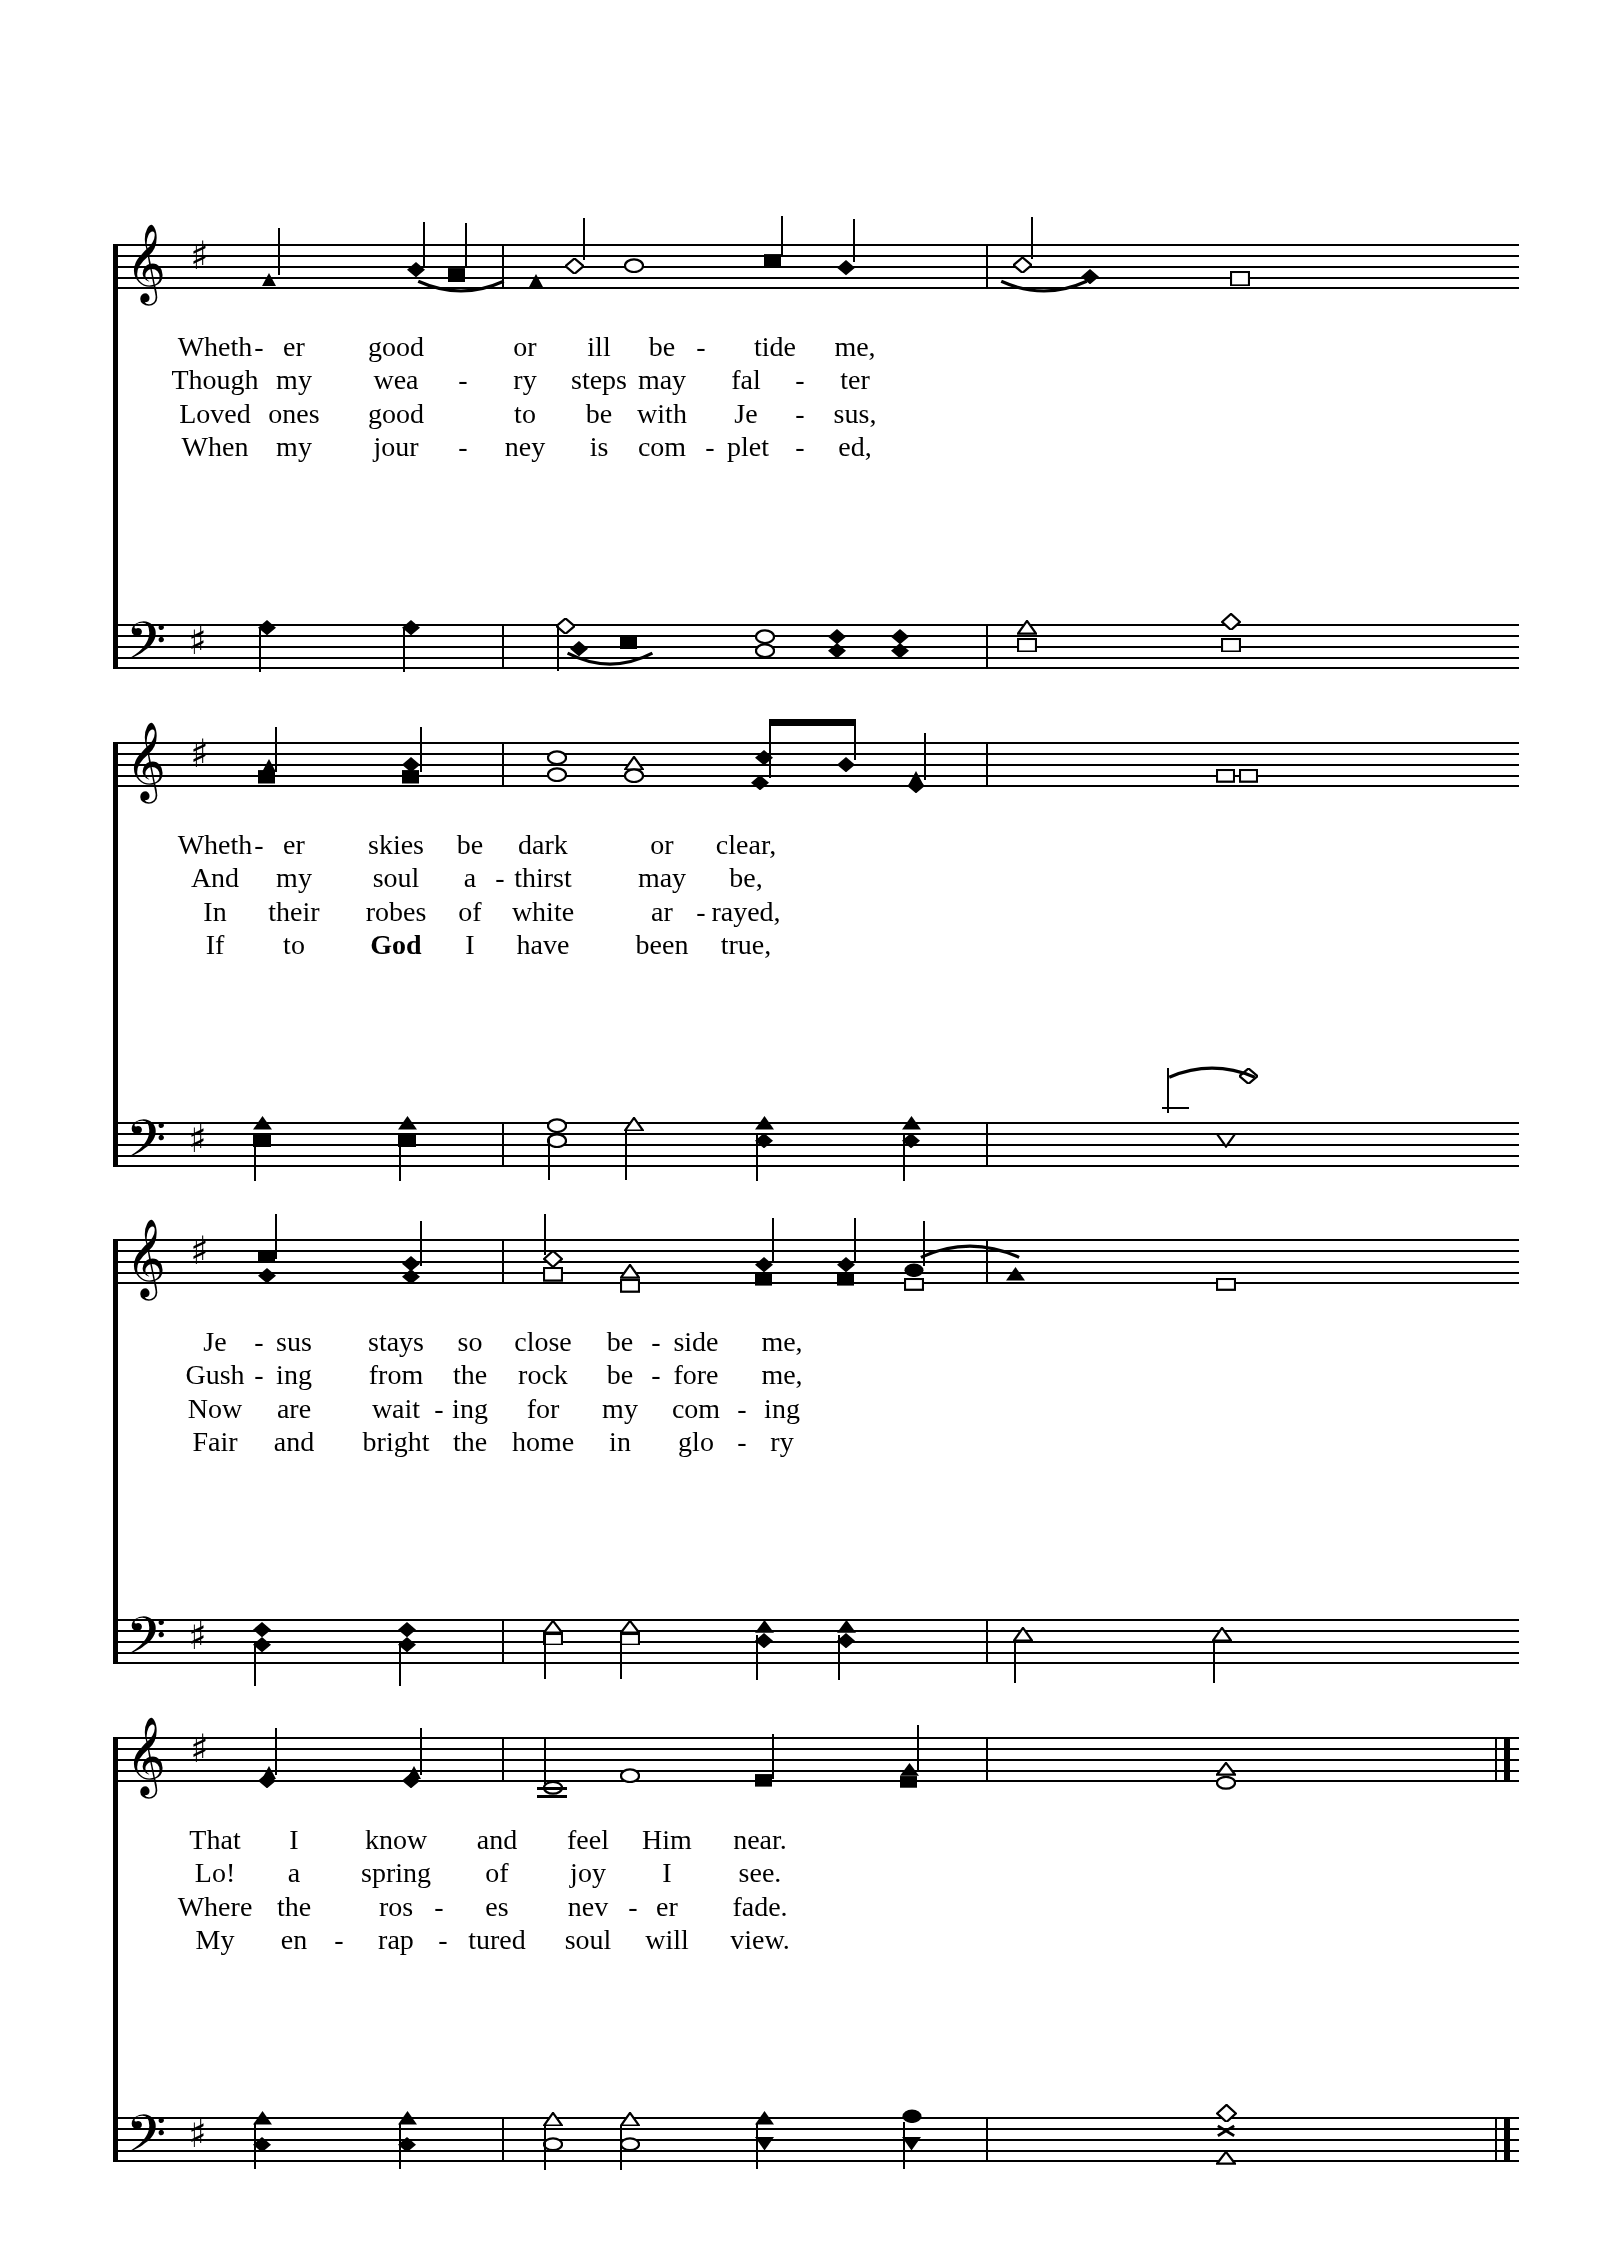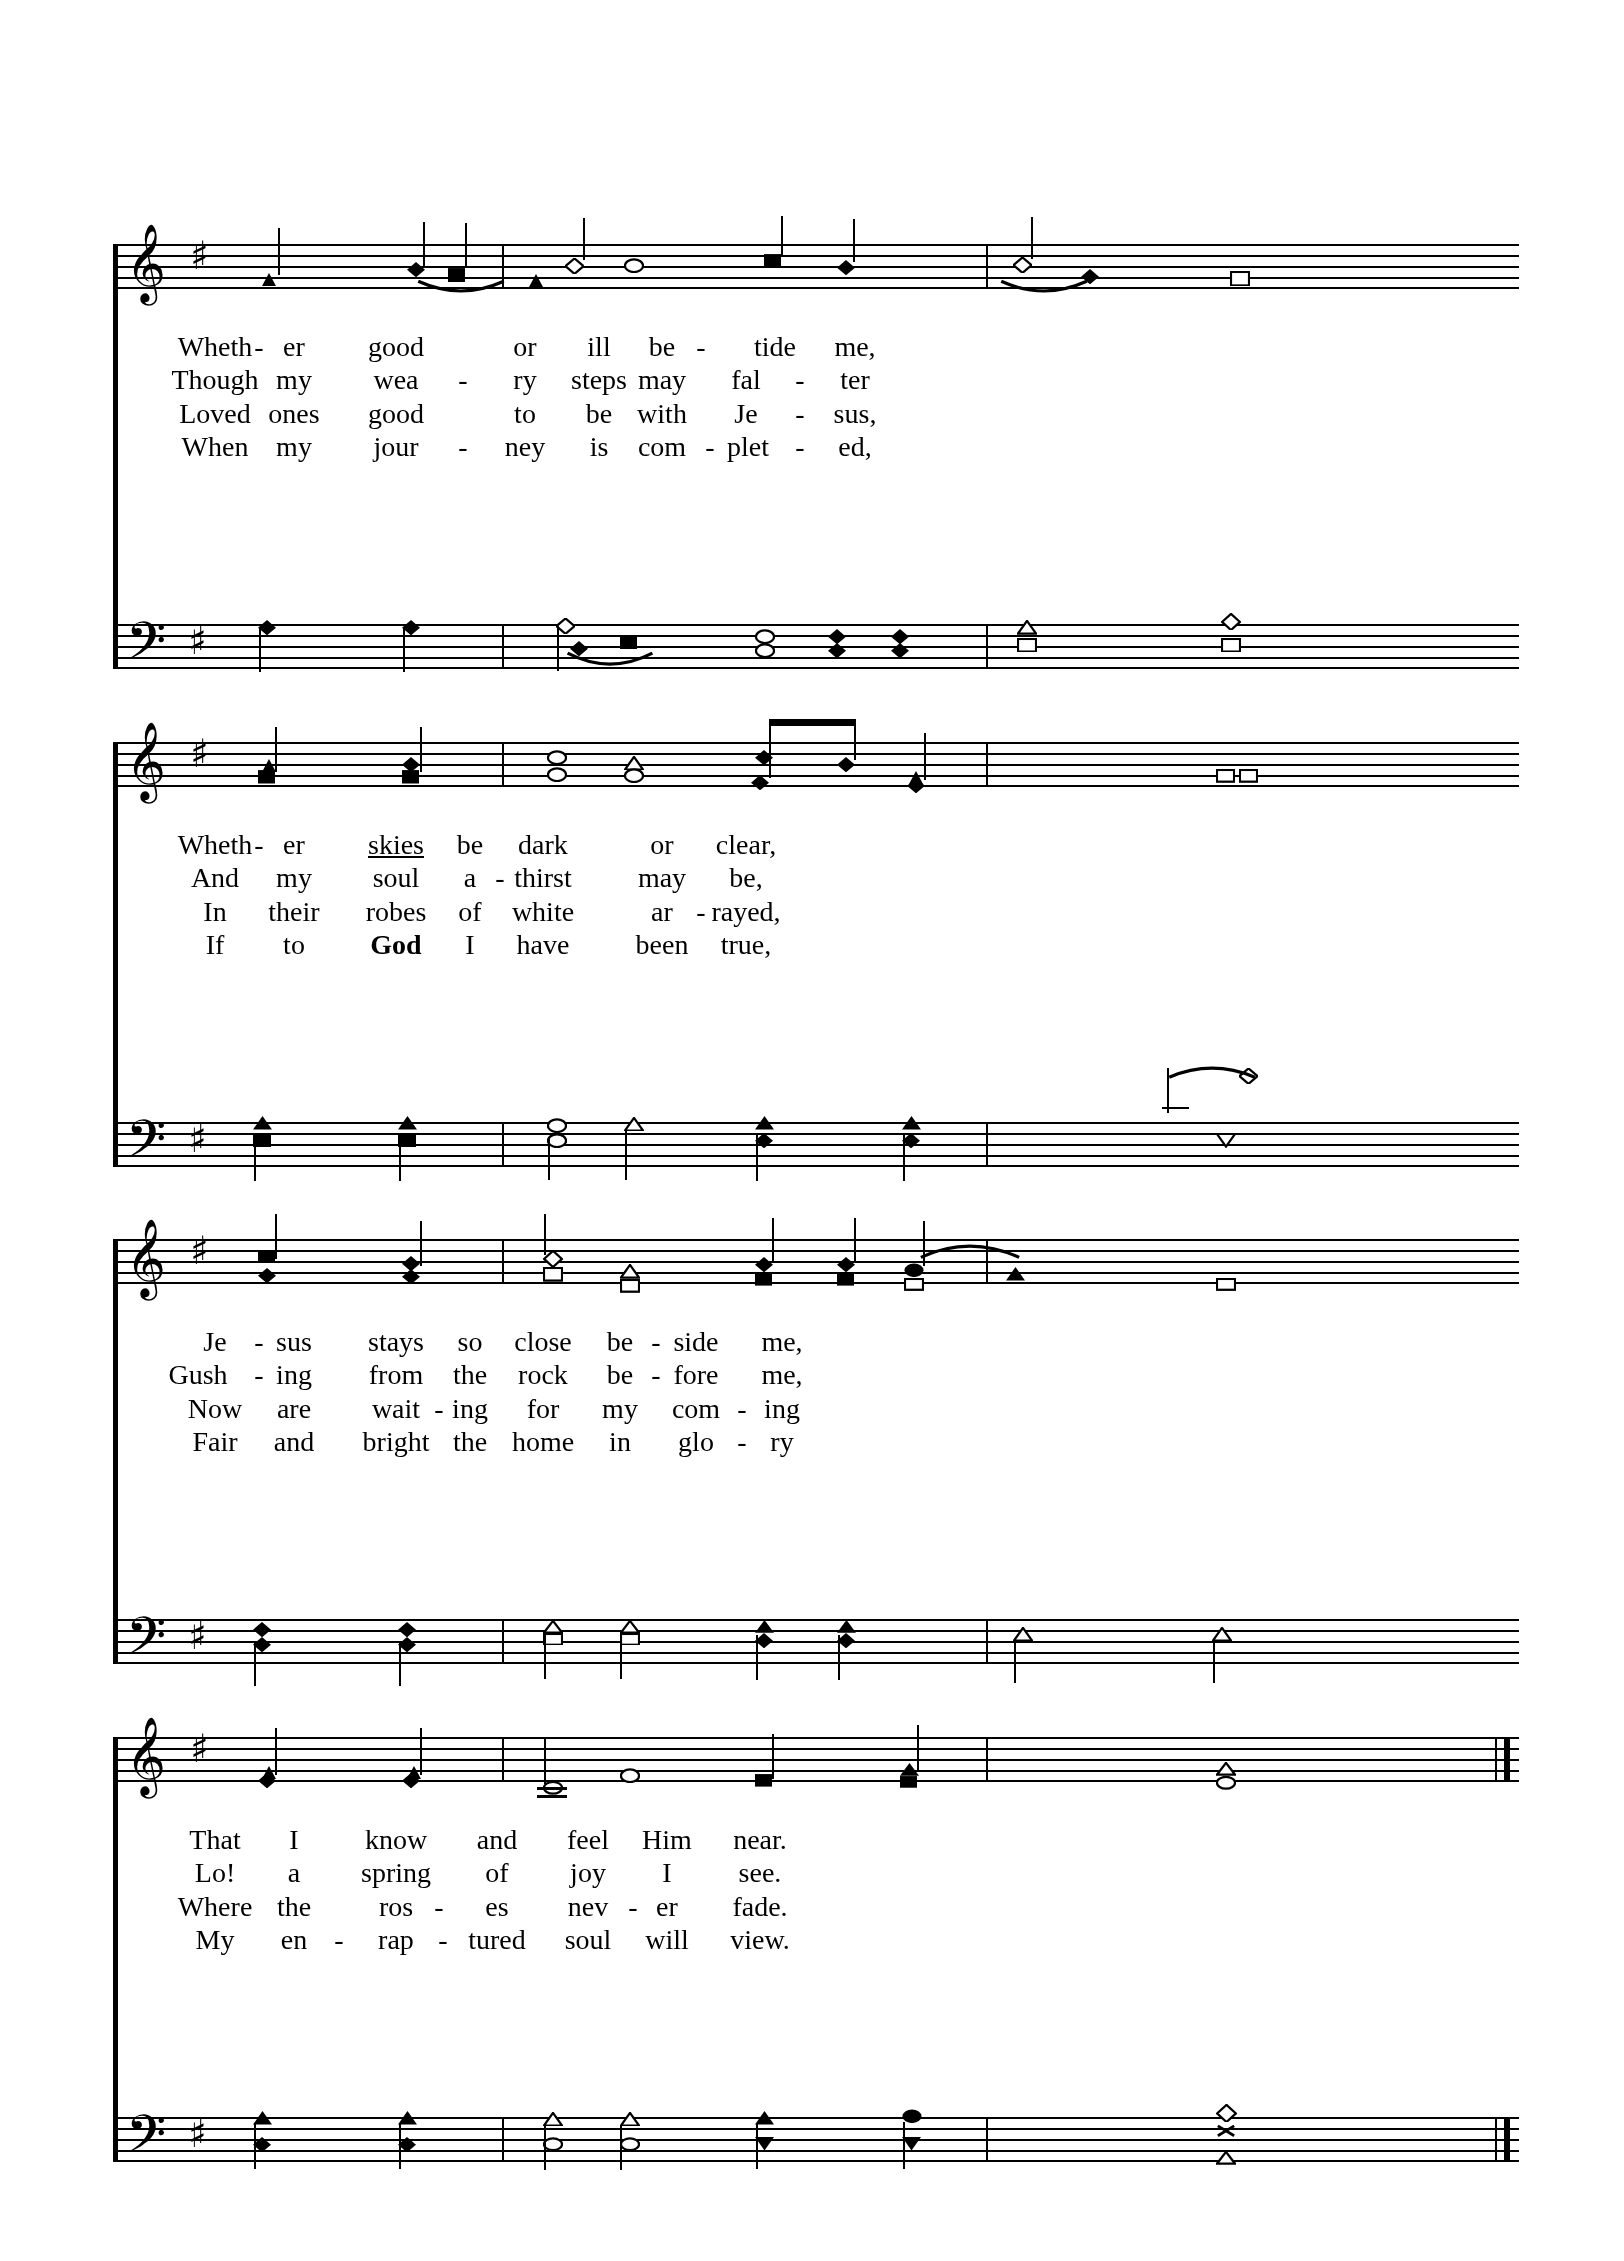--- a/index.html
+++ b/index.html
@@ -488,21 +488,21 @@
             <rect x="2" y="2" width="38" height="26" fill="#fff" stroke="#000" stroke-width="5"></rect>
           </svg>
       </div>
     </div>
 
     <div class="lyrics" style="top:86px;">
       <div class="lyric-line" style="top:0px;">
         <span class="lyr" style="left:102px;">Wheth</span>
         <span class="lyr" style="left:146px;">-</span>
         <span class="lyr" style="left:181px;">er</span>
-        <span class="lyr" style="left:283px;text-decoration:underline;">skies</span>
+        <span class="lyr" style="left:283px;">skies</span>
         <span class="lyr" style="left:357px;">be</span>
         <span class="lyr" style="left:430px;">dark</span>
         <span class="lyr" style="left:549px;">or</span>
         <span class="lyr" style="left:633px;">clear,</span>
       </div>
       <div class="lyric-line" style="top:33px;">
         <span class="lyr" style="left:102px;">And</span>
         <span class="lyr" style="left:181px;">my</span>
         <span class="lyr" style="left:283px;">soul</span>
         <span class="lyr" style="left:357px;">a</span>
@@ -755,21 +755,21 @@
         <span class="lyr" style="left:181px;">sus</span>
         <span class="lyr" style="left:283px;">stays</span>
         <span class="lyr" style="left:357px;">so</span>
         <span class="lyr" style="left:430px;">close</span>
         <span class="lyr" style="left:507px;">be</span>
         <span class="lyr" style="left:543px;">-</span>
         <span class="lyr" style="left:583px;">side</span>
         <span class="lyr" style="left:669px;">me,</span>
       </div>
       <div class="lyric-line" style="top:33px;">
-        <span class="lyr" style="left:85px;">Gush</span>
+        <span class="lyr" style="left:102px;">Gush</span>
         <span class="lyr" style="left:146px;">-</span>
         <span class="lyr" style="left:181px;">ing</span>
         <span class="lyr" style="left:283px;">from</span>
         <span class="lyr" style="left:357px;">the</span>
         <span class="lyr" style="left:430px;">rock</span>
         <span class="lyr" style="left:507px;">be</span>
         <span class="lyr" style="left:543px;">-</span>
         <span class="lyr" style="left:583px;">fore</span>
         <span class="lyr" style="left:669px;">me,</span>
       </div>

